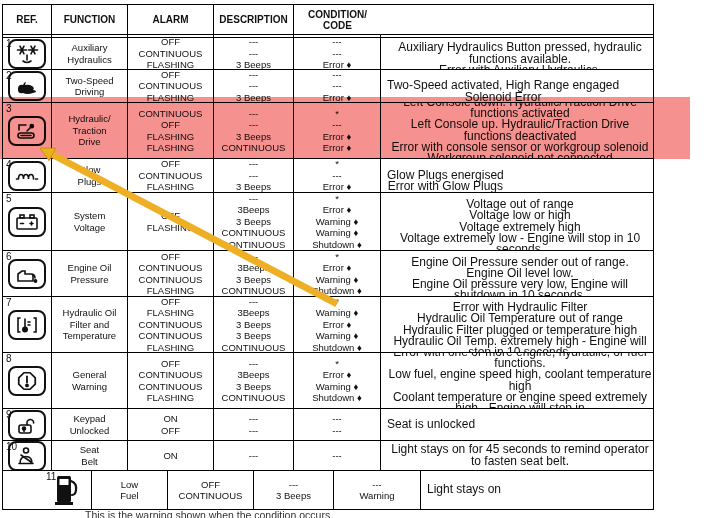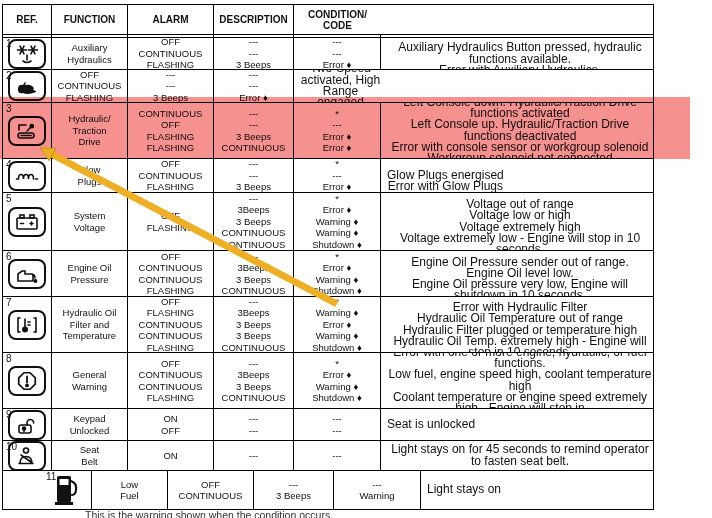--- a/index.html
+++ b/index.html
@@ -65,20 +65,22 @@
 ---
 Error ♦</div>
           <div class="cell desc">
 Auxiliary Hydraulics Button pressed, hydraulic functions available.
 Error with Auxiliary Hydraulics.</div>
         </div>
         <div class="grid row" style="height: 33px;">
           <div class="cell ref"><span class="refnum">2</span><span class="icon-box"><svg width="26" height="22" viewBox="0 0 26 22">
                 <path fill="#111" d="M4 13q1-4 5-3 1-3 3-3l-1 3q4-1 7 1 3 2 1 4 3 0 3 2l-3 1q-6 2-10 0-4 1-5-2z"></path>
               </svg></span></div>
+          <div class="cell">Two-Speed
+Driving</div>
           <div class="cell">OFF
 CONTINUOUS
 FLASHING</div>
           <div class="cell">---
 ---
 3 Beeps</div>
           <div class="cell">---
 ---
 Error ♦</div>
           <div class="cell desc">

